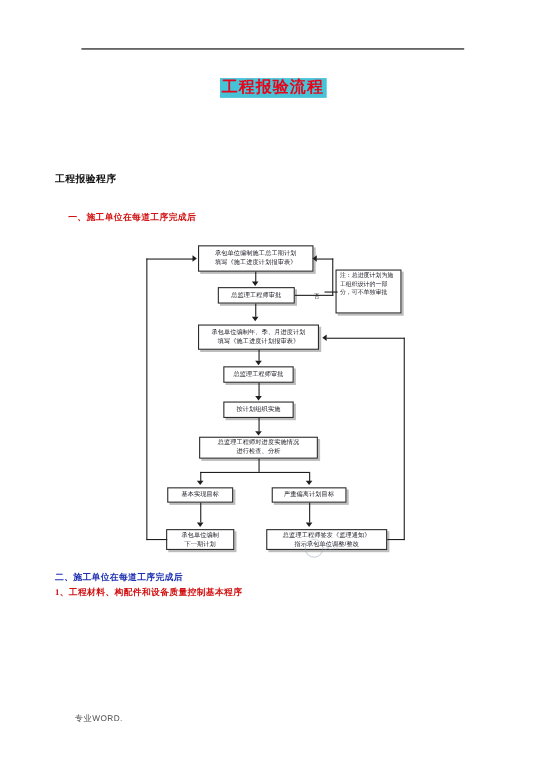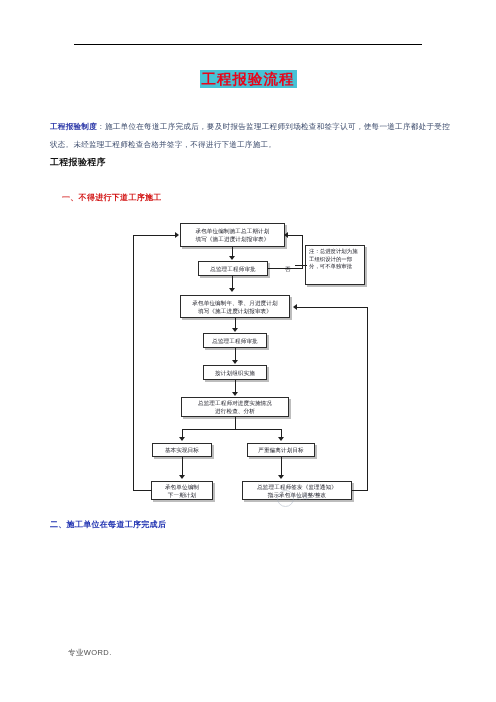--- a/index.html
+++ b/index.html
@@ -216,27 +216,24 @@
 <body>
 
 <div class="page">
 
   <div class="top-rule"></div>
 
   <div class="doc-title">
     <span>工程报验流程</span>
   </div>
 
-  <div class="intro">
-    <b class="lead">工程报验制度</b><span>：</span><span>施工单位在每道工序完成后，要及时报告监理工程师到场检查和签字认可，使每一道工序都处于受控状态。未经监理工程师检查合格并签字，不得进行下道工序施工。</span>
-  </div>
 
   <div class="subhead">工程报验程序</div>
 
-  <div class="sec-red" id="sec-1">一、不得进行下道工序施工</div>
+  <div class="sec-red" id="sec-1">一、施工单位在每道工序完成后</div>
 
   <div class="flow">
 
     <div class="node thick" style="left:55px; top:8px; width:105px; height:24px;">
       <span style="white-space:pre-line;">承包单位编制施工总工期计划
 填写《施工进度计划报审表》</span>
     </div>
 
     <div class="node thick" style="left:73px; top:46px; width:70px; height:15px;">
       <span style="white-space:pre-line;">总监理工程师审批</span>
@@ -330,16 +327,17 @@
     <div class="arw arw-left" style="left:168px; top:89px;"></div>
 
     <div class="watermark" style="left:150px; top:272px;">
       <div class="wm-circle"></div>
       <div class="wm-txt">文库</div>
     </div>
 
   </div>
 
   <div class="sec-blue" id="sec-2">二、施工单位在每道工序完成后</div>
+  <div class="sec-red" id="sec-3">1、工程材料、构配件和设备质量控制基本程序</div>
 
   <div class="footer">专业WORD.</div>
 
 </div>
 
 </body></html>

